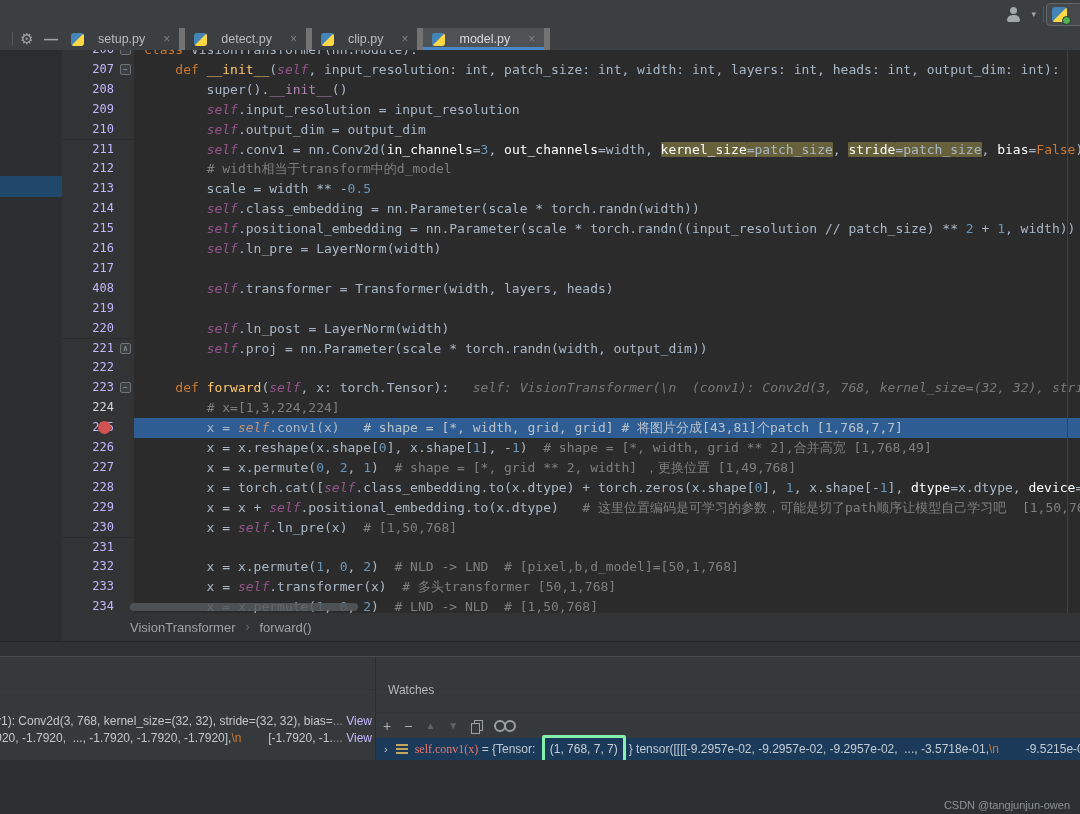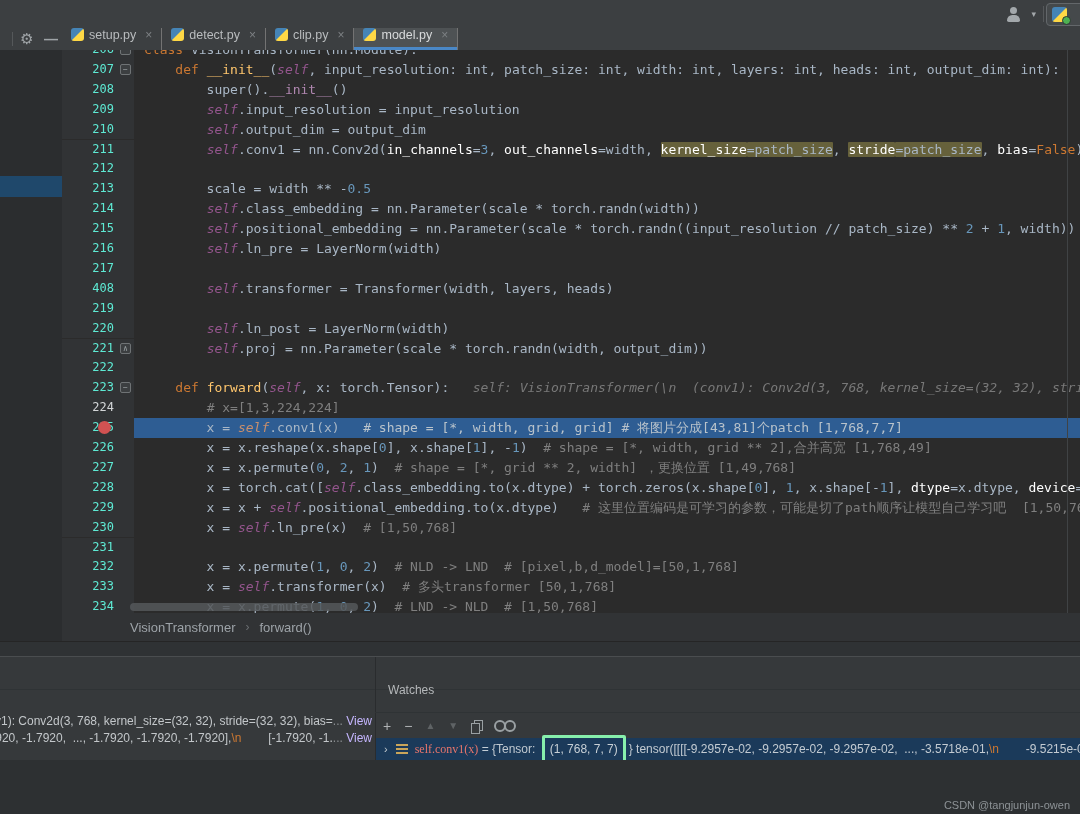--- a/index.html
+++ b/index.html
@@ -19,35 +19,35 @@
   .runbox{position:absolute;right:-8px;top:3px;width:40px;height:21px;border:1px solid #63676a;border-radius:4px;background:#45494b;}
   .py-logo{display:inline-block;width:14px;height:14px;border-radius:3px;background:linear-gradient(135deg,#4584b6 49%,#ffd845 51%);}
   .runbox .py-logo{position:absolute;left:5px;top:3px;width:15px;height:15px;}
   .runbox .green-dot{position:absolute;left:15px;top:12px;width:7px;height:7px;border-radius:50%;background:#4db152;border:1px solid #2f3234;}
   
   .tabbar{position:absolute;left:0;top:28px;width:1080px;height:22px;background:#3c3f41;}
   .tabbar-sep{position:absolute;left:12px;top:4px;width:1px;height:14px;background:#55585a;}
   .gear{position:absolute;left:20px;top:1px;font-size:15px;color:#9fa4a7;line-height:20px;}
   .hide-btn{position:absolute;left:44px;top:1px;font-size:14px;color:#9fa4a7;line-height:20px;font-weight:bold;}
   .tabs{position:absolute;left:62px;top:0;height:22px;display:flex;}
-  .tab{position:relative;display:flex;align-items:flex-start;gap:5px;padding:0 9px;height:22px;
-       color:#b9bcbe;font-size:12.5px;border-right:1px solid #737373;cursor:default;}
+  .tab{position:relative;display:flex;align-items:center;gap:14px;padding:0 9px;height:22px;
+       color:#b9bcbe;font-size:12.5px;border-right:6px solid #737373;cursor:default;}
   .tab .py-logo{width:13px;height:13px;}
   .tab .close{color:#7d8184;font-size:12px;margin-left:4px;}
   .tab.active{background:#4e5254;color:#d8dadb;}
   .tab.active::after{content:"";position:absolute;left:0;right:0;bottom:0;height:3px;background:#4a88c7;}
   
   .left-strip{position:absolute;left:0;top:50px;width:62px;height:606px;background:#2b2d2f;}
   .strip-selection{position:absolute;left:0;top:126px;width:62px;height:21px;background:#1f486b;}
   
   .editor{position:absolute;left:62px;top:50px;right:0;height:563px;background:#2b2b2b;overflow:hidden;}
   .margin-guide{position:absolute;left:1005px;top:0;width:1px;height:563px;background:#404345;}
   .code-row{position:absolute;left:0;right:0;height:19.9px;line-height:19.9px;display:flex;
             font-family:"DejaVu Sans Mono", monospace;font-size:13px;white-space:pre;}
-  .ln{width:52px;flex:0 0 52px;text-align:right;padding-right:6px;color:#5eead4;font-size:12px;background:#313335;}
+  .ln{width:52px;flex:0 0 52px;text-align:right;padding-right:6px;color:#c4b5fd;font-size:12px;background:#313335;}
   .ln.bright{color:#d3d6d8;}
   .foldcol{width:14px;flex:0 0 14px;background:#313335;position:relative;}
   .fold-marker{position:absolute;left:0px;top:4px;width:9px;height:9px;border:1px solid #6f7375;border-radius:2px;
                background:#3c3f41;color:#9aa0a3;font-size:8px;line-height:9px;text-align:center;}
   .bp-dot{position:absolute;left:-22px;top:3px;width:13px;height:13px;border-radius:50%;background:#d25252;}
   .codetext{flex:1;padding-left:10px;overflow:hidden;}
   .code-row.exec .codetext{background:#2e5d93;}
   .code-row.exec .foldcol{background:#313335;}
   .tk-k{color:#cc7832;}
   .tk-s{color:#94558d;font-style:italic;}
@@ -155,21 +155,21 @@
 </div>
 
 <div class="editor">
   <div>
       <div class="code-row" style="top: -10px;"><span class="ln">206</span><span class="foldcol"><span class="fold-marker">−</span></span><span class="codetext"><span class="tk-k">class</span><span class="tk-d"> VisionTransformer(nn.Module):</span></span></div>
       <div class="code-row" style="top: 9.9px;"><span class="ln">207</span><span class="foldcol"><span class="fold-marker">−</span></span><span class="codetext"><span class="tk-d">    </span><span class="tk-k">def</span><span class="tk-d"> </span><span class="tk-f">__init__</span><span class="tk-d">(</span><span class="tk-s">self</span><span class="tk-d">, input_resolution: int, patch_size: int, width: int, layers: int, heads: int, output_dim: int):</span></span></div>
       <div class="code-row" style="top: 29.8px;"><span class="ln">208</span><span class="foldcol"></span><span class="codetext"><span class="tk-d">        super().</span><span class="tk-m">__init__</span><span class="tk-d">()</span></span></div>
       <div class="code-row" style="top: 49.7px;"><span class="ln">209</span><span class="foldcol"></span><span class="codetext"><span class="tk-d">        </span><span class="tk-s">self</span><span class="tk-d">.input_resolution = input_resolution</span></span></div>
       <div class="code-row" style="top: 69.6px;"><span class="ln">210</span><span class="foldcol"></span><span class="codetext"><span class="tk-d">        </span><span class="tk-s">self</span><span class="tk-d">.output_dim = output_dim</span></span></div>
       <div class="code-row" style="top: 89.5px;"><span class="ln">211</span><span class="foldcol"></span><span class="codetext"><span class="tk-d">        </span><span class="tk-s">self</span><span class="tk-d">.conv1 = nn.Conv2d(</span><span class="tk-a">in_channels</span><span class="tk-d">=</span><span class="tk-n">3</span><span class="tk-d">, </span><span class="tk-a">out_channels</span><span class="tk-d">=width, </span><span class="tk-a tk-hl">kernel_size</span><span class="tk-d tk-hl">=patch_size</span><span class="tk-d">, </span><span class="tk-a tk-hl">stride</span><span class="tk-d tk-hl">=patch_size</span><span class="tk-d">, </span><span class="tk-a">bias</span><span class="tk-d">=</span><span class="tk-k">False</span><span class="tk-d">)</span></span></div>
-      <div class="code-row" style="top: 109.4px;"><span class="ln">212</span><span class="foldcol"></span><span class="codetext"><span class="tk-d">        </span></span></div>
+      <div class="code-row" style="top: 109.4px;"><span class="ln">212</span><span class="foldcol"></span><span class="codetext"><span class="tk-d">        </span><span class="tk-c"># width相当于transform中的d_model</span></span></div>
       <div class="code-row" style="top: 129.3px;"><span class="ln">213</span><span class="foldcol"></span><span class="codetext"><span class="tk-d">        scale = width ** -</span><span class="tk-n">0.5</span></span></div>
       <div class="code-row" style="top: 149.2px;"><span class="ln">214</span><span class="foldcol"></span><span class="codetext"><span class="tk-d">        </span><span class="tk-s">self</span><span class="tk-d">.class_embedding = nn.Parameter(scale * torch.randn(width))</span></span></div>
       <div class="code-row" style="top: 169.1px;"><span class="ln">215</span><span class="foldcol"></span><span class="codetext"><span class="tk-d">        </span><span class="tk-s">self</span><span class="tk-d">.positional_embedding = nn.Parameter(scale * torch.randn((input_resolution // patch_size) ** </span><span class="tk-n">2</span><span class="tk-d"> + </span><span class="tk-n">1</span><span class="tk-d">, width))</span></span></div>
       <div class="code-row" style="top: 189px;"><span class="ln">216</span><span class="foldcol"></span><span class="codetext"><span class="tk-d">        </span><span class="tk-s">self</span><span class="tk-d">.ln_pre = LayerNorm(width)</span></span></div>
       <div class="code-row" style="top: 208.9px; justify-content: flex-end;"><span class="ln">217</span><span class="foldcol"></span><span class="codetext"></span></div>
       <div class="code-row" style="top: 228.8px;"><span class="ln">408</span><span class="foldcol"></span><span class="codetext"><span class="tk-d">        </span><span class="tk-s">self</span><span class="tk-d">.transformer = Transformer(width, layers, heads)</span></span></div>
       <div class="code-row" style="top: 248.7px;"><span class="ln">219</span><span class="foldcol"></span><span class="codetext"></span></div>
       <div class="code-row" style="top: 268.6px;"><span class="ln">220</span><span class="foldcol"></span><span class="codetext"><span class="tk-d">        </span><span class="tk-s">self</span><span class="tk-d">.ln_post = LayerNorm(width)</span></span></div>
       <div class="code-row" style="top: 288.5px;"><span class="ln">221</span><span class="foldcol"><span class="fold-marker">∧</span></span><span class="codetext"><span class="tk-d">        </span><span class="tk-s">self</span><span class="tk-d">.proj = nn.Parameter(scale * torch.randn(width, output_dim))</span></span></div>
       <div class="code-row" style="top: 308.4px;"><span class="ln">222</span><span class="foldcol"></span><span class="codetext"></span></div>

